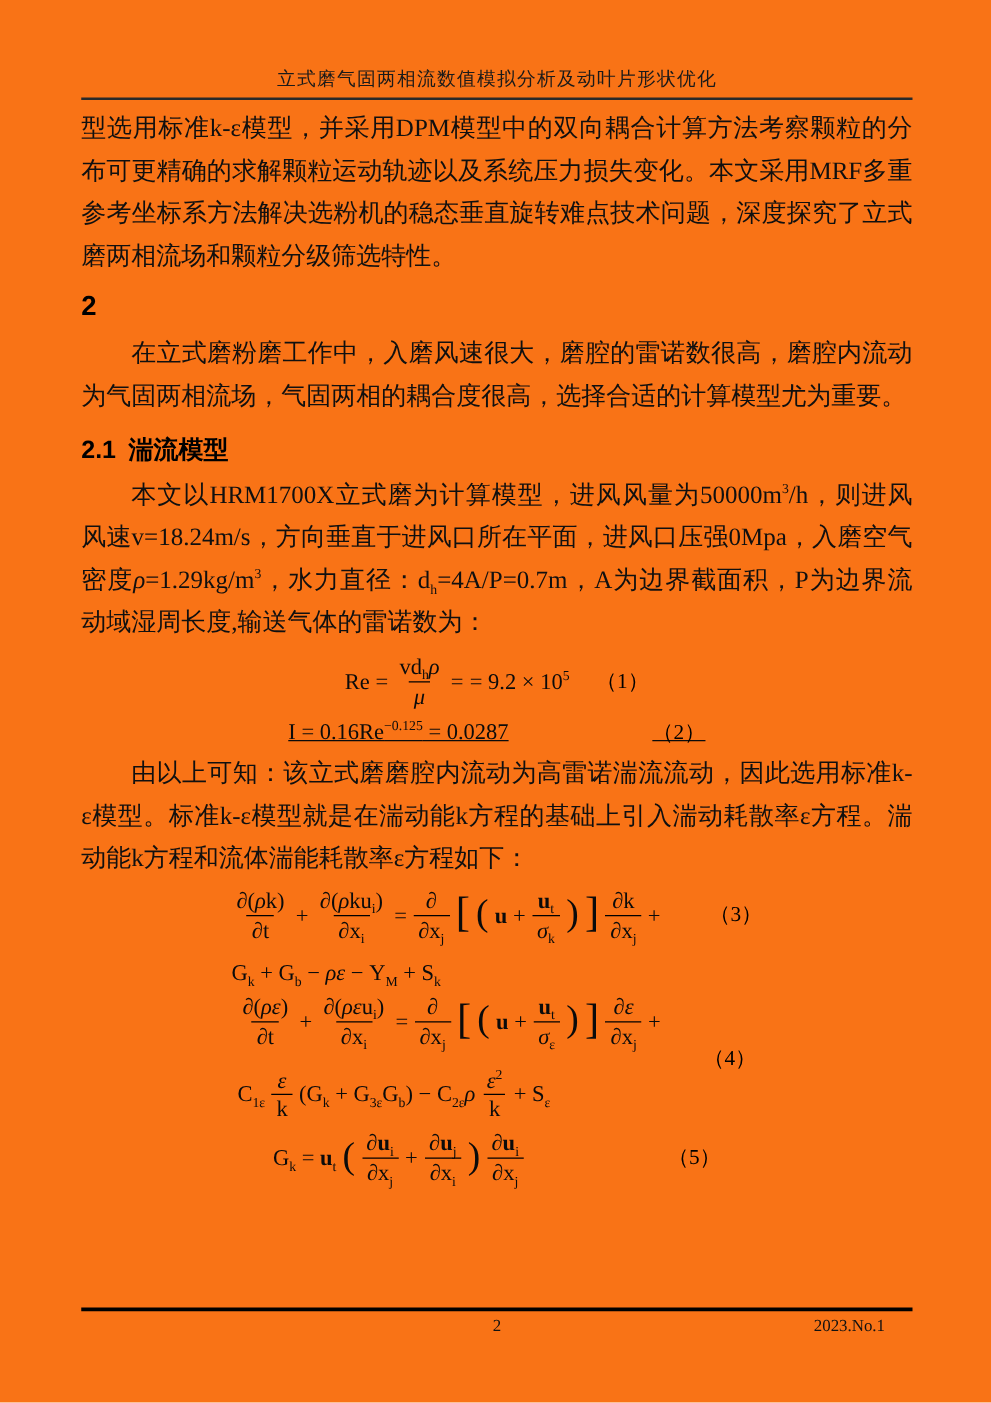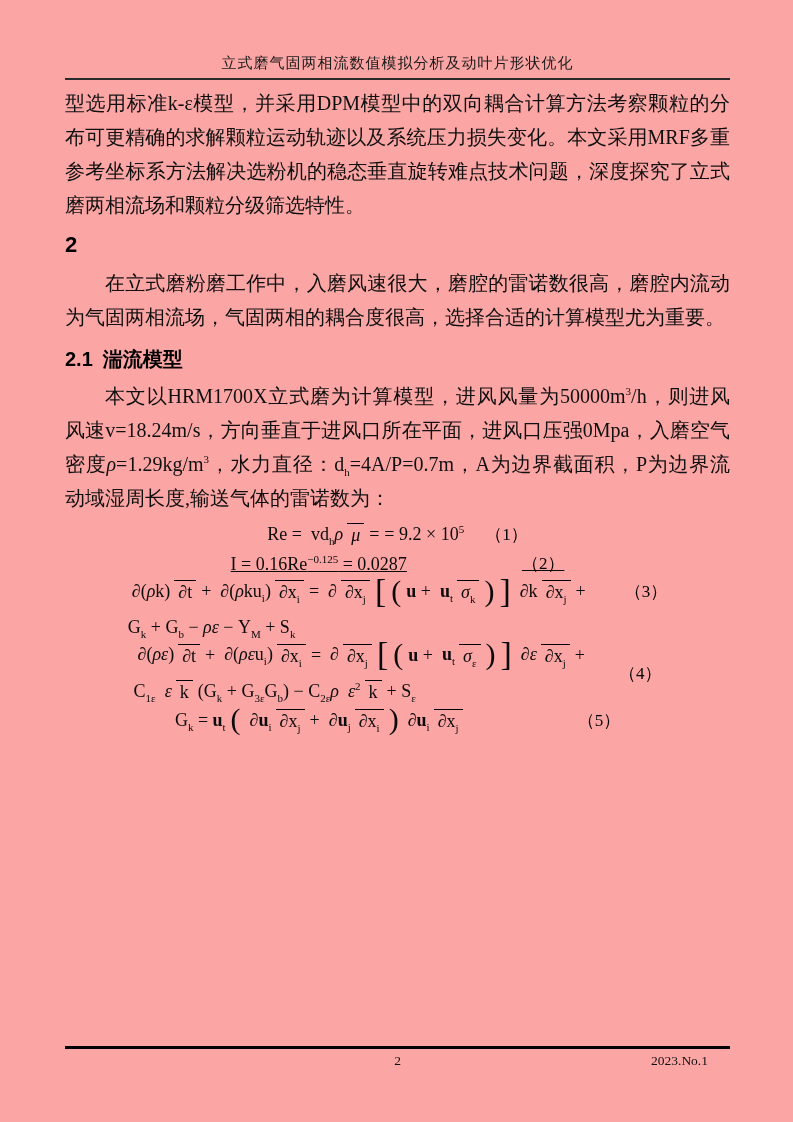--- a/index.html
+++ b/index.html
@@ -1,19 +1,19 @@
 <!DOCTYPE html>
 <html><head>
 <meta charset="utf-8">
 <style>
   html,body{margin:0;padding:0;background:#ffffff;}
   .page{
     position:relative;
     width:793px;height:1122px;
-    background:#fca5a5;
+    background:#f97316;
     color:#111;
     font-family:"Liberation Serif","DejaVu Serif",serif;
     overflow:hidden;
   }
   .content{padding:54px 63px 0 65px;}
   
   .header{border-bottom:2px solid #2a2a2a;padding-bottom:5px;}
   .header-title{text-align:center;font-size:15px;letter-spacing:1px;color:#1a1a1a;}
   
   p.body{margin:0;font-size:20px;line-height:34px;text-align:justify;color:#101010;}
@@ -32,21 +32,21 @@
   .eq-row{display:flex;justify-content:center;align-items:center;gap:5px;
           font-size:18px;color:#0b0b0b;line-height:1.15;}
   .eq1{margin:8px 0;}
   .eq2{margin:4px 0 6px;text-decoration:underline;}
   .eq5{margin:6px 0 0;}
   .eq-block{display:flex;justify-content:center;align-items:center;}
   .eq3{margin-top:6px;}
   .eq4{margin-top:6px;}
   .eq-lines{display:flex;flex-direction:column;align-items:flex-start;gap:14px;}
   .eq-line{display:flex;align-items:center;gap:5px;font-size:18px;line-height:1.15;color:#0b0b0b;}
-  .frac{display:inline-flex;flex-direction:row;align-items:center;vertical-align:middle;}
+  .frac{display:inline-flex;flex-direction:column;align-items:center;vertical-align:middle;}
   .frac .num{padding:0 4px 1px;white-space:nowrap;}
   .frac .den{border-top:1px solid #000;padding:1px 4px 0;white-space:nowrap;}
   sub{font-size:11px;line-height:0;}
   sup{font-size:11px;line-height:0;}
   .it{font-style:italic;}
   .bold{font-weight:700;}
   .bp{font-size:30px;font-weight:400;line-height:0;transform:translateY(-1px);}
   .bk{font-size:34px;font-weight:400;line-height:0;transform:translateY(-1px);}
   .eq-label{font-size:17px;color:#000;white-space:nowrap;}
   .ml-sm{margin-left:16px;}
@@ -95,20 +95,21 @@
       <span class="rich"><span>= 9.2 × 10</span><sup>5</sup></span>
       <span class="eq-label ml-sm">（1）</span>
     </div>
 
 
     <div class="eq-row eq2">
       <span class="rich"><span>I = 0.16Re</span><sup>−0.125</sup><span> = 0.0287</span></span>
       <span class="eq-label ml-lg">（2）</span>
     </div>
 
+    <p class="body indent">由以上可知：该立式磨磨腔内流动为高雷诺湍流流动，因此选用标准k-ε模型。标准k-ε模型就是在湍动能k方程的基础上引入湍动耗散率ε方程。湍动能k方程和流体湍能耗散率ε方程如下：</p>
 
     <div class="eq-block eq3">
       <div class="eq-lines">
         <div class="eq-line">
           <span class="frac">
             <span class="num rich"><span>∂(</span><span class="it">ρ</span><span>k)</span></span>
             <span class="den rich"><span>∂t</span></span>
           </span>
           <span>+</span>
           <span class="frac">

